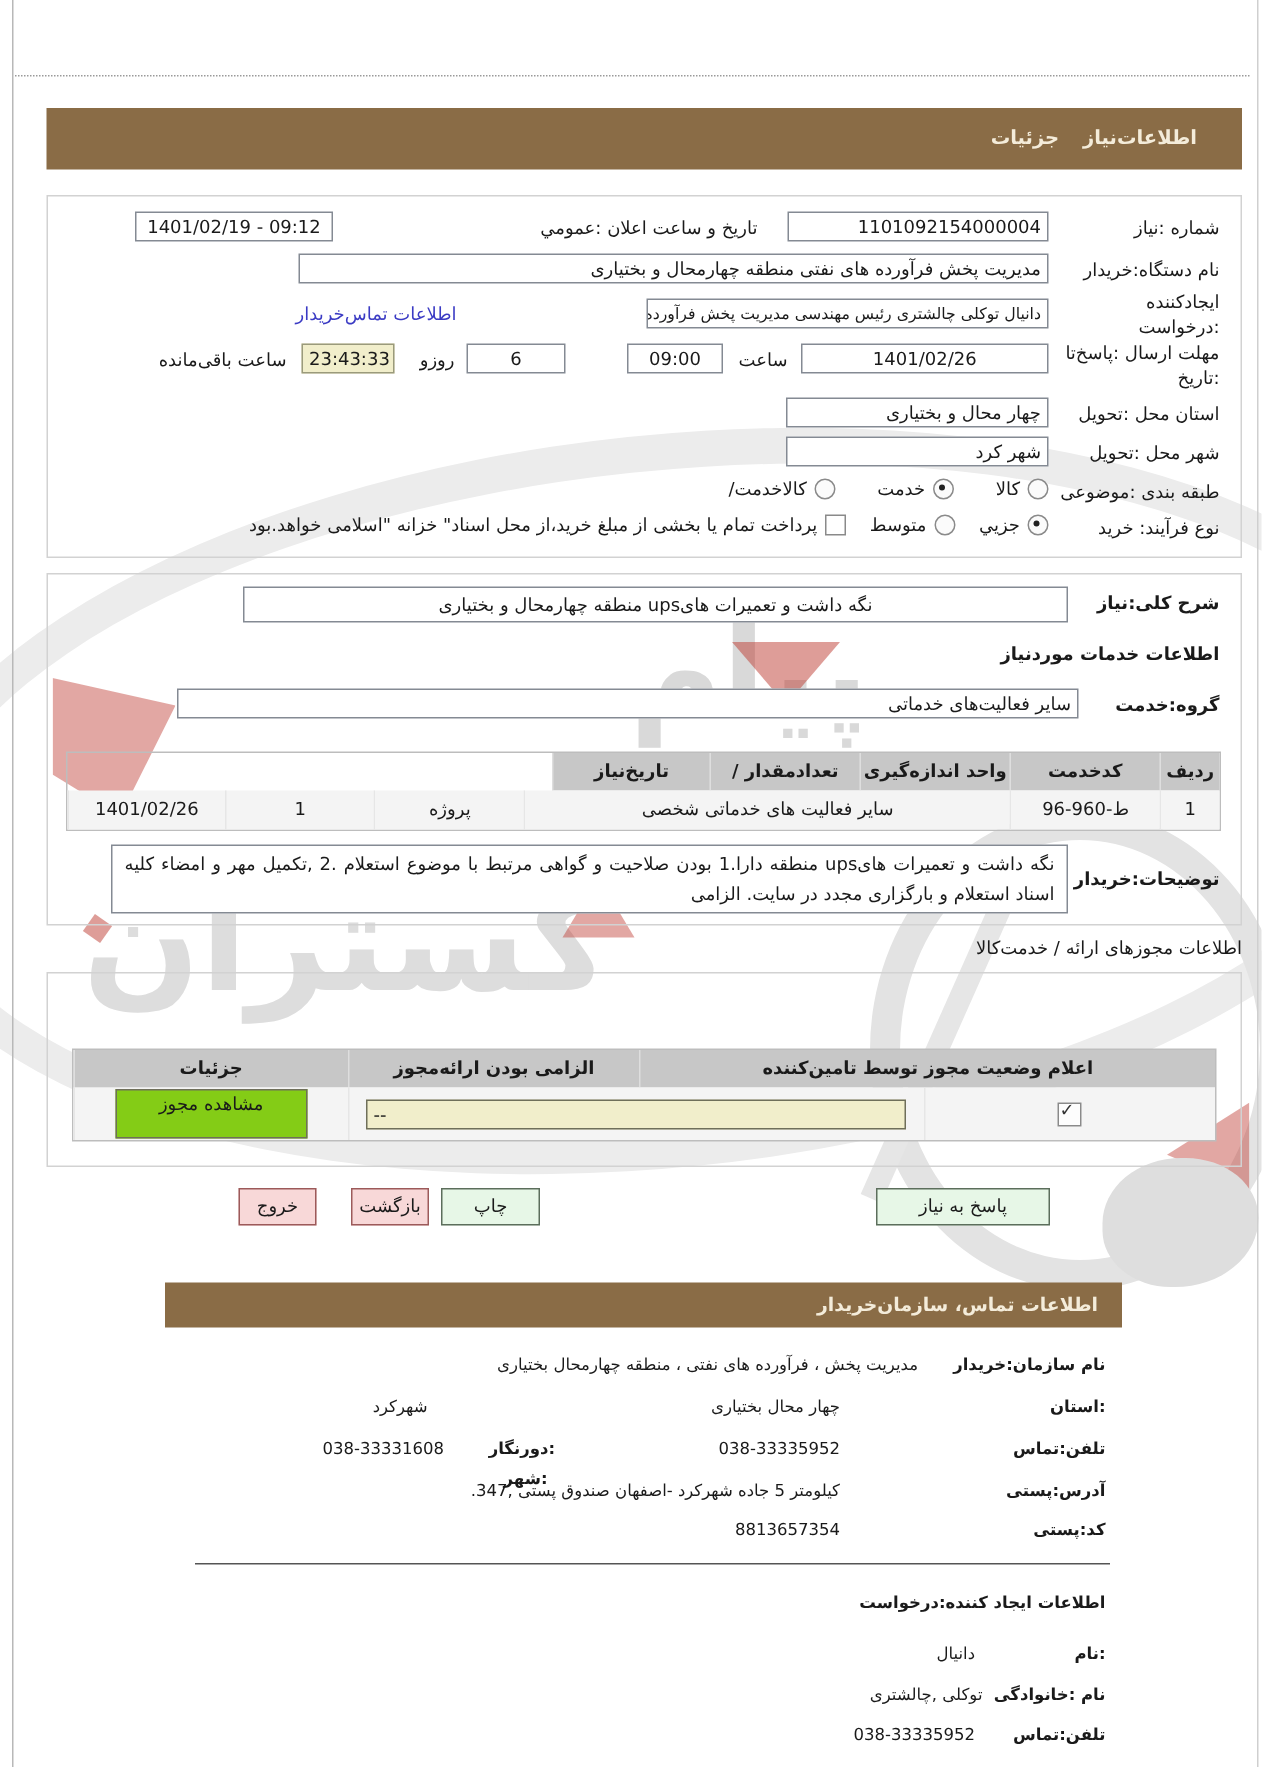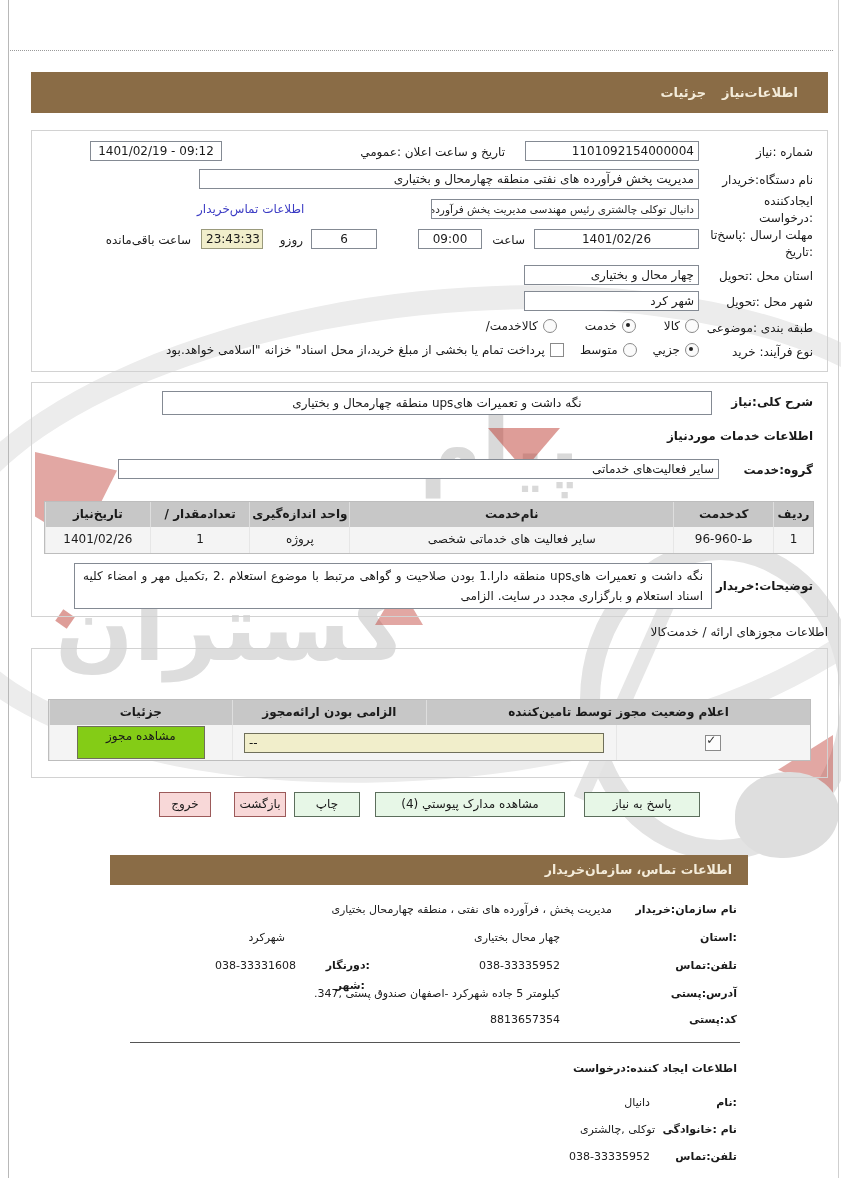--- a/index.html
+++ b/index.html
@@ -136,21 +136,20 @@
 
     <div class="abs lbl b" style="right:14px;top:46px;">اطلاعات خدمات موردنیاز</div>
 
     <div class="abs lbl b" style="right:14px;top:80px;">گروه:خدمت</div>
     <div class="abs box" style="right:108px;top:76px;width:601px;text-align:right;">سایر فعالیت‌های خدماتی</div>
 
     <div class="abs tbl" style="right:13px;top:118px;width:770px;">
       <div class="trh">
         <div class="th" style="width:40px;">ردیف</div>
         <div class="th" style="width:100px;">کدخدمت</div>
-        <div class="th" style="width:325px;">نام‌خدمت</div>
         <div class="th" style="width:100px;">واحد اندازه‌گیری</div>
         <div class="th" style="width:100px;">تعدادمقدار /</div>
         <div class="th" style="width:105px;">تاریخ‌نیاز</div>
       </div>
       <div class="trh" style="height:26px;line-height:25px;">
         <div class="td" style="width:40px;">1</div>
         <div class="td" style="width:100px;">ط-960-96</div>
         <div class="td" style="width:325px;">سایر فعالیت های خدماتی شخصی</div>
         <div class="td" style="width:100px;">پروژه</div>
         <div class="td" style="width:100px;">1</div>
@@ -179,21 +178,20 @@
           <div class="box cream ltr" style="width:360px;text-align:left;border-color:#6f6f5a;">--</div>
         </div>
         <div class="td" style="width:183px;display:flex;align-items:center;justify-content:center;">
           <div class="btn" style="width:128px;height:33px;line-height:19px;background:#84cc16;border-color:#6f6f5a;">مشاهده مجوز</div>
         </div>
       </div>
     </div>
   </div>
 
   <div class="abs btn green" style="right:141px;top:792px;width:116px;">پاسخ به نیاز</div>
-  <div class="abs btn green" style="right:276px;top:792px;width:190px;">مشاهده مدارک پیوستي (4)</div>
   <div class="abs btn green" style="right:481px;top:792px;width:66px;">چاپ</div>
   <div class="abs btn pink" style="right:555px;top:792px;width:52px;">بازگشت</div>
   <div class="abs btn pink" style="right:630px;top:792px;width:52px;">خروج</div>
 
   <div class="abs brownbar" style="left:110px;top:855px;width:638px;height:30px;line-height:30px;padding-right:16px;box-sizing:border-box;font-size:12.5px;">
     <span>اطلاعات  تماس، سازمان‌خریدار</span>
   </div>
 
   <div class="abs lbl b small" style="right:104px;top:903px;">نام سازمان:خریدار</div>
   <div class="abs lbl small" style="right:229px;top:903px;">مدیریت پخش ، فرآورده های نفتی ، منطقه چهارمحال بختیاری</div>

